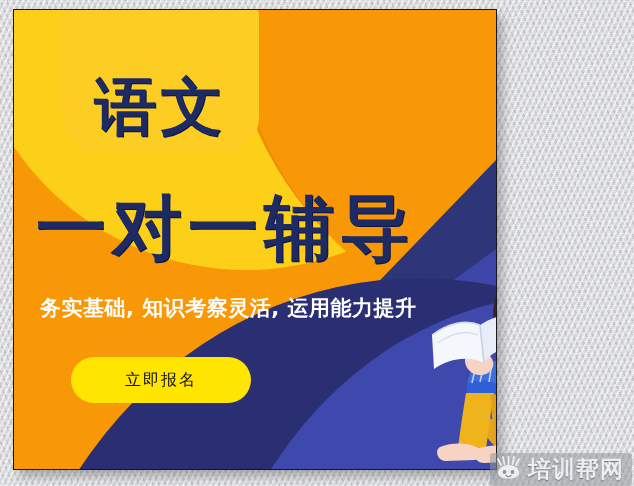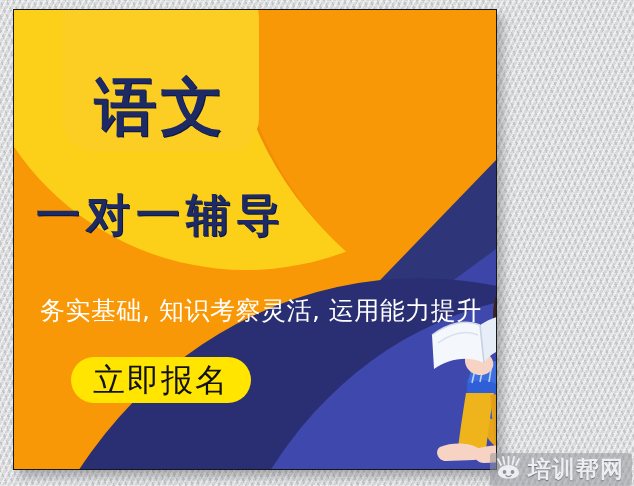--- a/index.html
+++ b/index.html
@@ -152,35 +152,35 @@
     letter-spacing: 4px;
     text-shadow: 1px 1px 0 #0d1642;
   }
 
   
   #headline {
     position: absolute;
     left: 22px;
     top: 183px;
     font-weight: bold;
-    font-size: 44px;
+    font-size: 70px;
     line-height: 1;
     color: #1d2a63;
     letter-spacing: 6px;
     white-space: nowrap;
     text-shadow: 1px 1px 0 #0d1642;
   }
 
   
   #subheadline {
     position: absolute;
     left: 26px;
     top: 288px;
-    font-weight: normal;
-    font-size: 25px;
+    font-weight: bold;
+    font-size: 21px;
     line-height: 1;
     color: #ffffff;
     letter-spacing: 0.5px;
     white-space: nowrap;
   }
 
   
   #cta-button {
     position: absolute;
     left: 57px;
@@ -191,21 +191,21 @@
     border-radius: 23px;
     display: flex;
     align-items: center;
     justify-content: center;
     cursor: pointer;
     border: none;
     padding: 0;
   }
   #cta-button .txt {
     font-family: "DejaVu Sans", "Liberation Sans", sans-serif;
-    font-size: 32px;
+    font-size: 16px;
     font-weight: normal;
     color: #111111;
     letter-spacing: 2px;
     line-height: 1;
   }
 
   
   #illustration {
     position: absolute;
     left: 400px;

